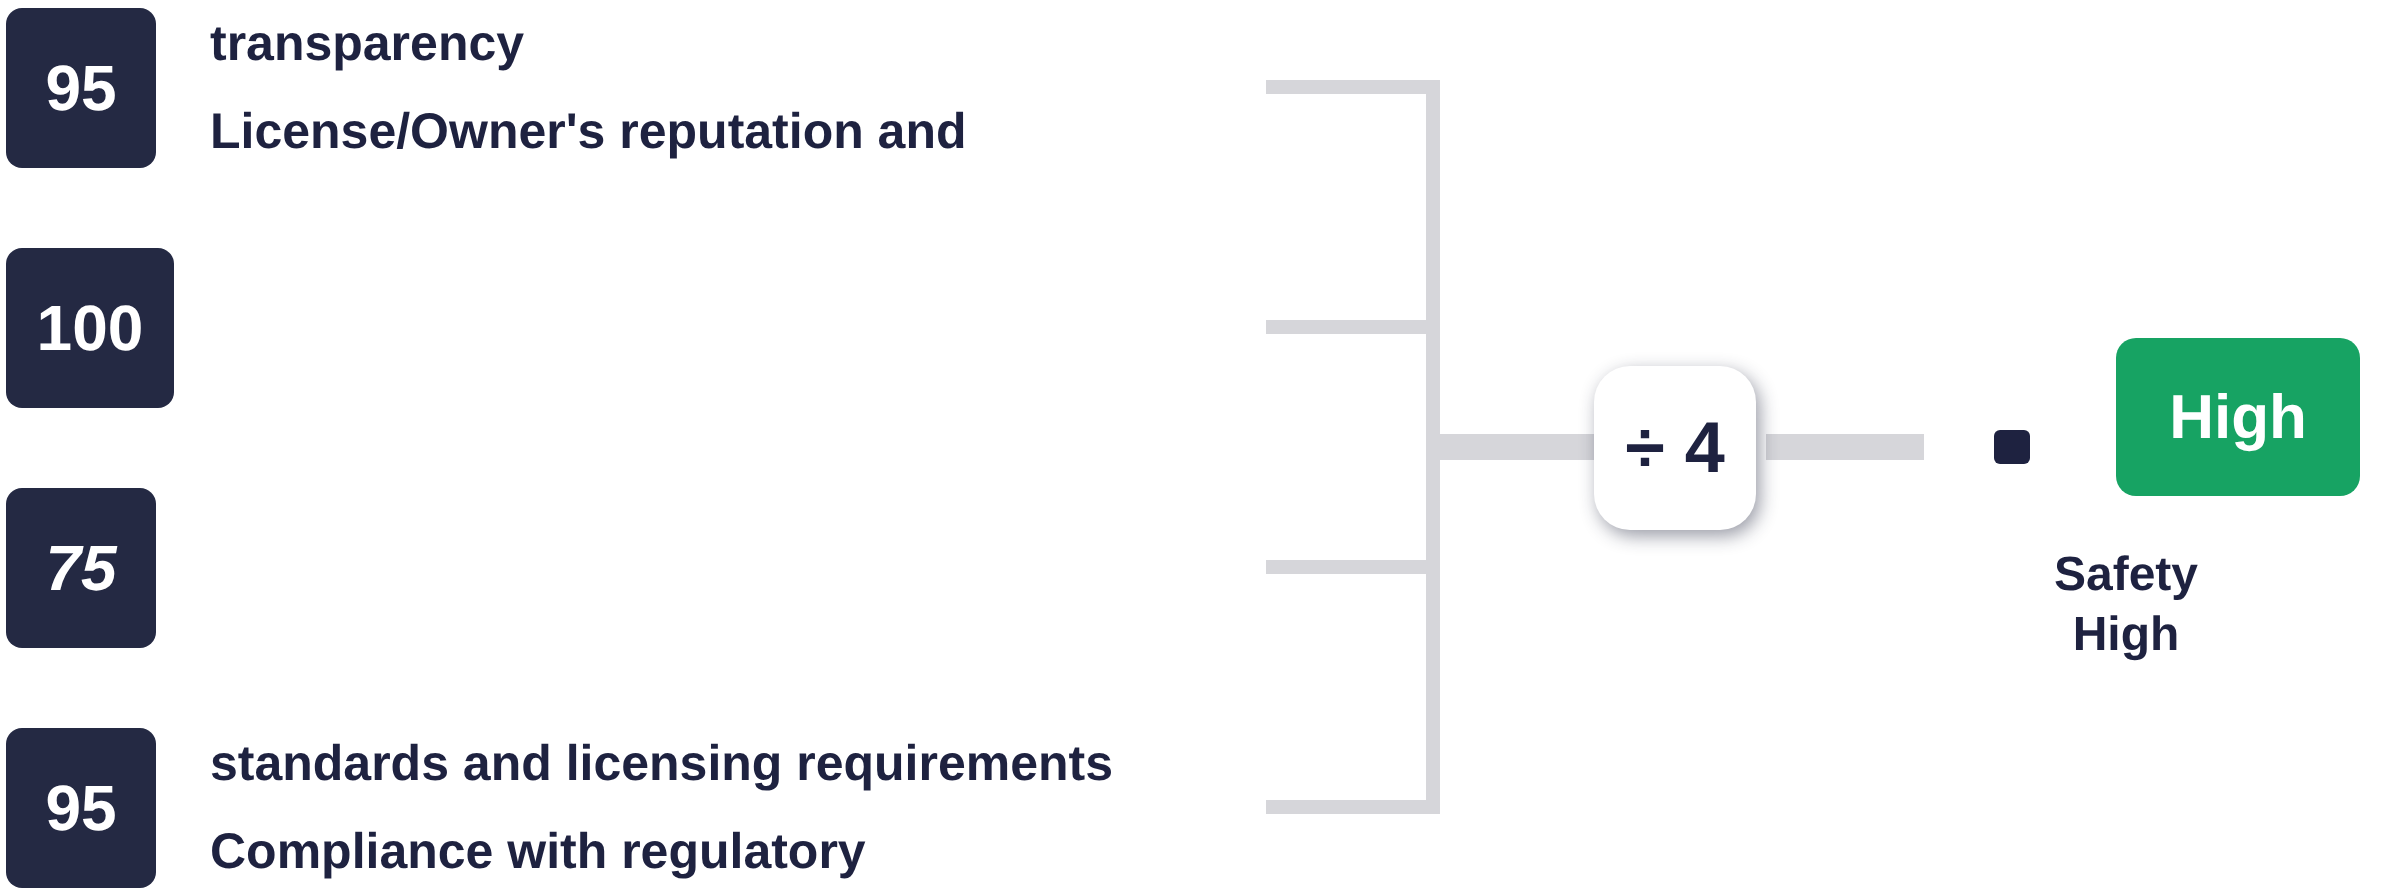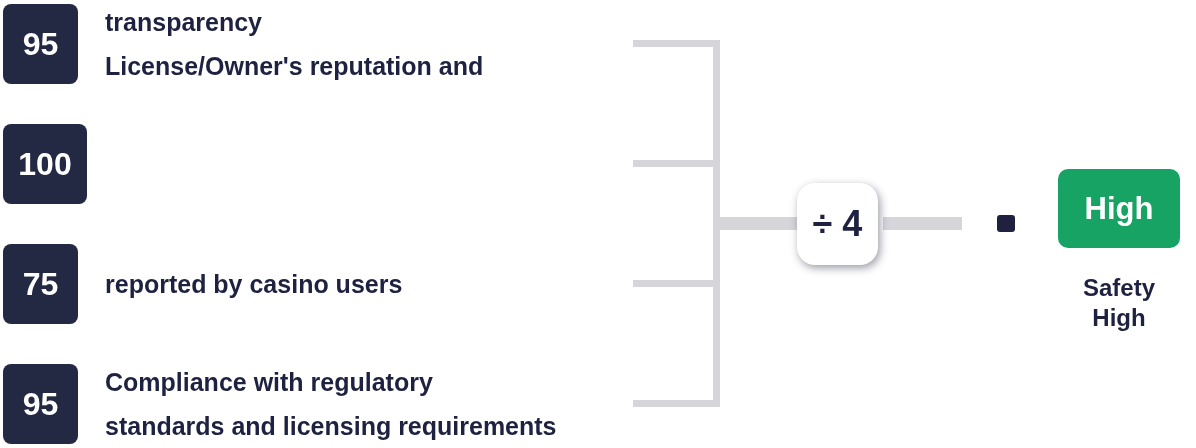--- a/index.html
+++ b/index.html
@@ -19,21 +19,21 @@
     width:1196px;
     height:448px;
     background:var(--white);
     overflow:hidden;
     padding-left:11px;
   }
   
   .row{position:absolute;left:0;height:80px;width:640px;}
   .row.r0{top:4px;}
   .row.r1{top:124px;}
-  .row.r2{top:244px;}
+  .row.r2{top:244px;font-style:italic;}
   .row.r3{top:364px;}
   .score-box{
     position:absolute;left:3px;top:0;
     width:75px;height:80px;
     background:var(--box-navy);
     border-radius:8px;
     display:flex;align-items:center;justify-content:center;
     color:var(--white);
     font-size:32px;font-weight:700;
   }
@@ -84,21 +84,21 @@
   
   .result-badge{
     position:absolute;left:1058px;top:169px;width:122px;height:79px;
     background:var(--green);
     border-radius:10px;
     display:flex;align-items:center;justify-content:center;
     color:var(--white);
     font-size:31px;font-weight:700;
   }
   .result-caption{
-    position:absolute;left:1058px;top:273px;width:122px;
+    position:absolute;left:1002px;top:273px;width:122px;
     text-align:center;
     color:var(--text-navy);
     font-size:24px;font-weight:600;line-height:30px;
   }
 </style>
 </head>
 <body>
 
 <div class="canvas">
 
@@ -116,31 +116,30 @@
     <div class="score-box">
       <span>100</span>
     </div>
   </div>
 
   <div class="row r2">
     <div class="score-box">
       <span>75</span>
     </div>
     <div class="row-label">
-      <div>reported by casino users</div>
     </div>
   </div>
 
   <div class="row r3">
     <div class="score-box">
       <span>95</span>
     </div>
     <div class="row-label">
+      <div>standards and licensing requirements</div>
       <div>Compliance with regulatory</div>
-      <div>standards and licensing requirements</div>
     </div>
   </div>
 
   <div class="stub s0"></div>
   <div class="stub s1"></div>
   <div class="stub s2"></div>
   <div class="stub s3"></div>
   <div class="vbar"></div>
 
   <div class="conn conn-left"></div>

